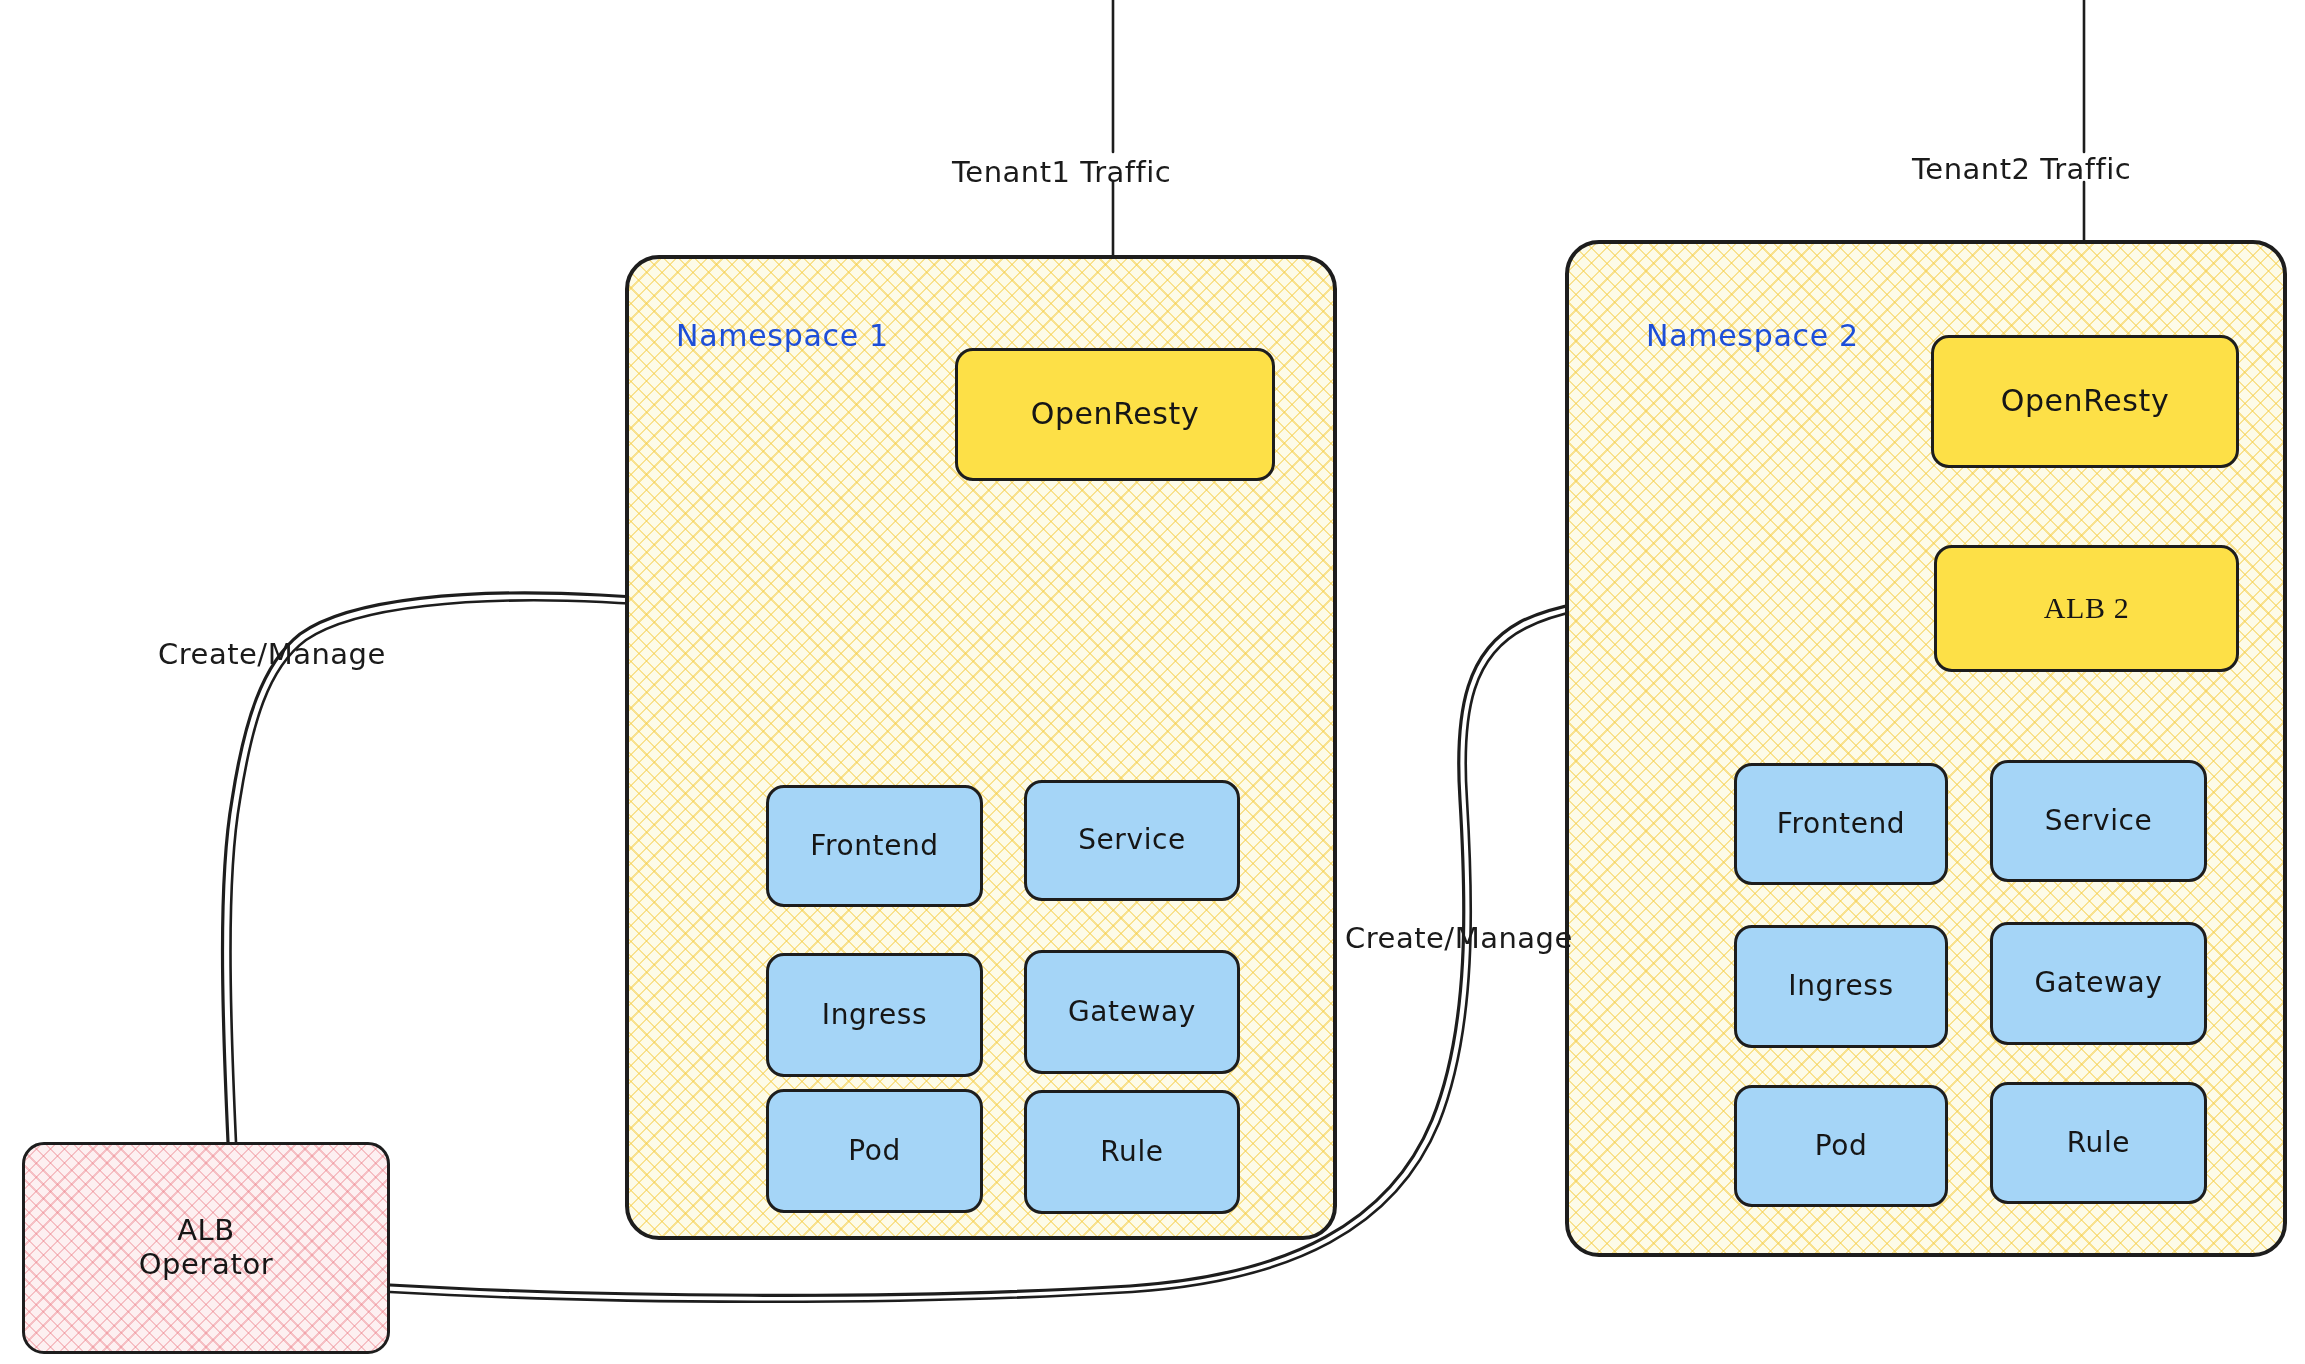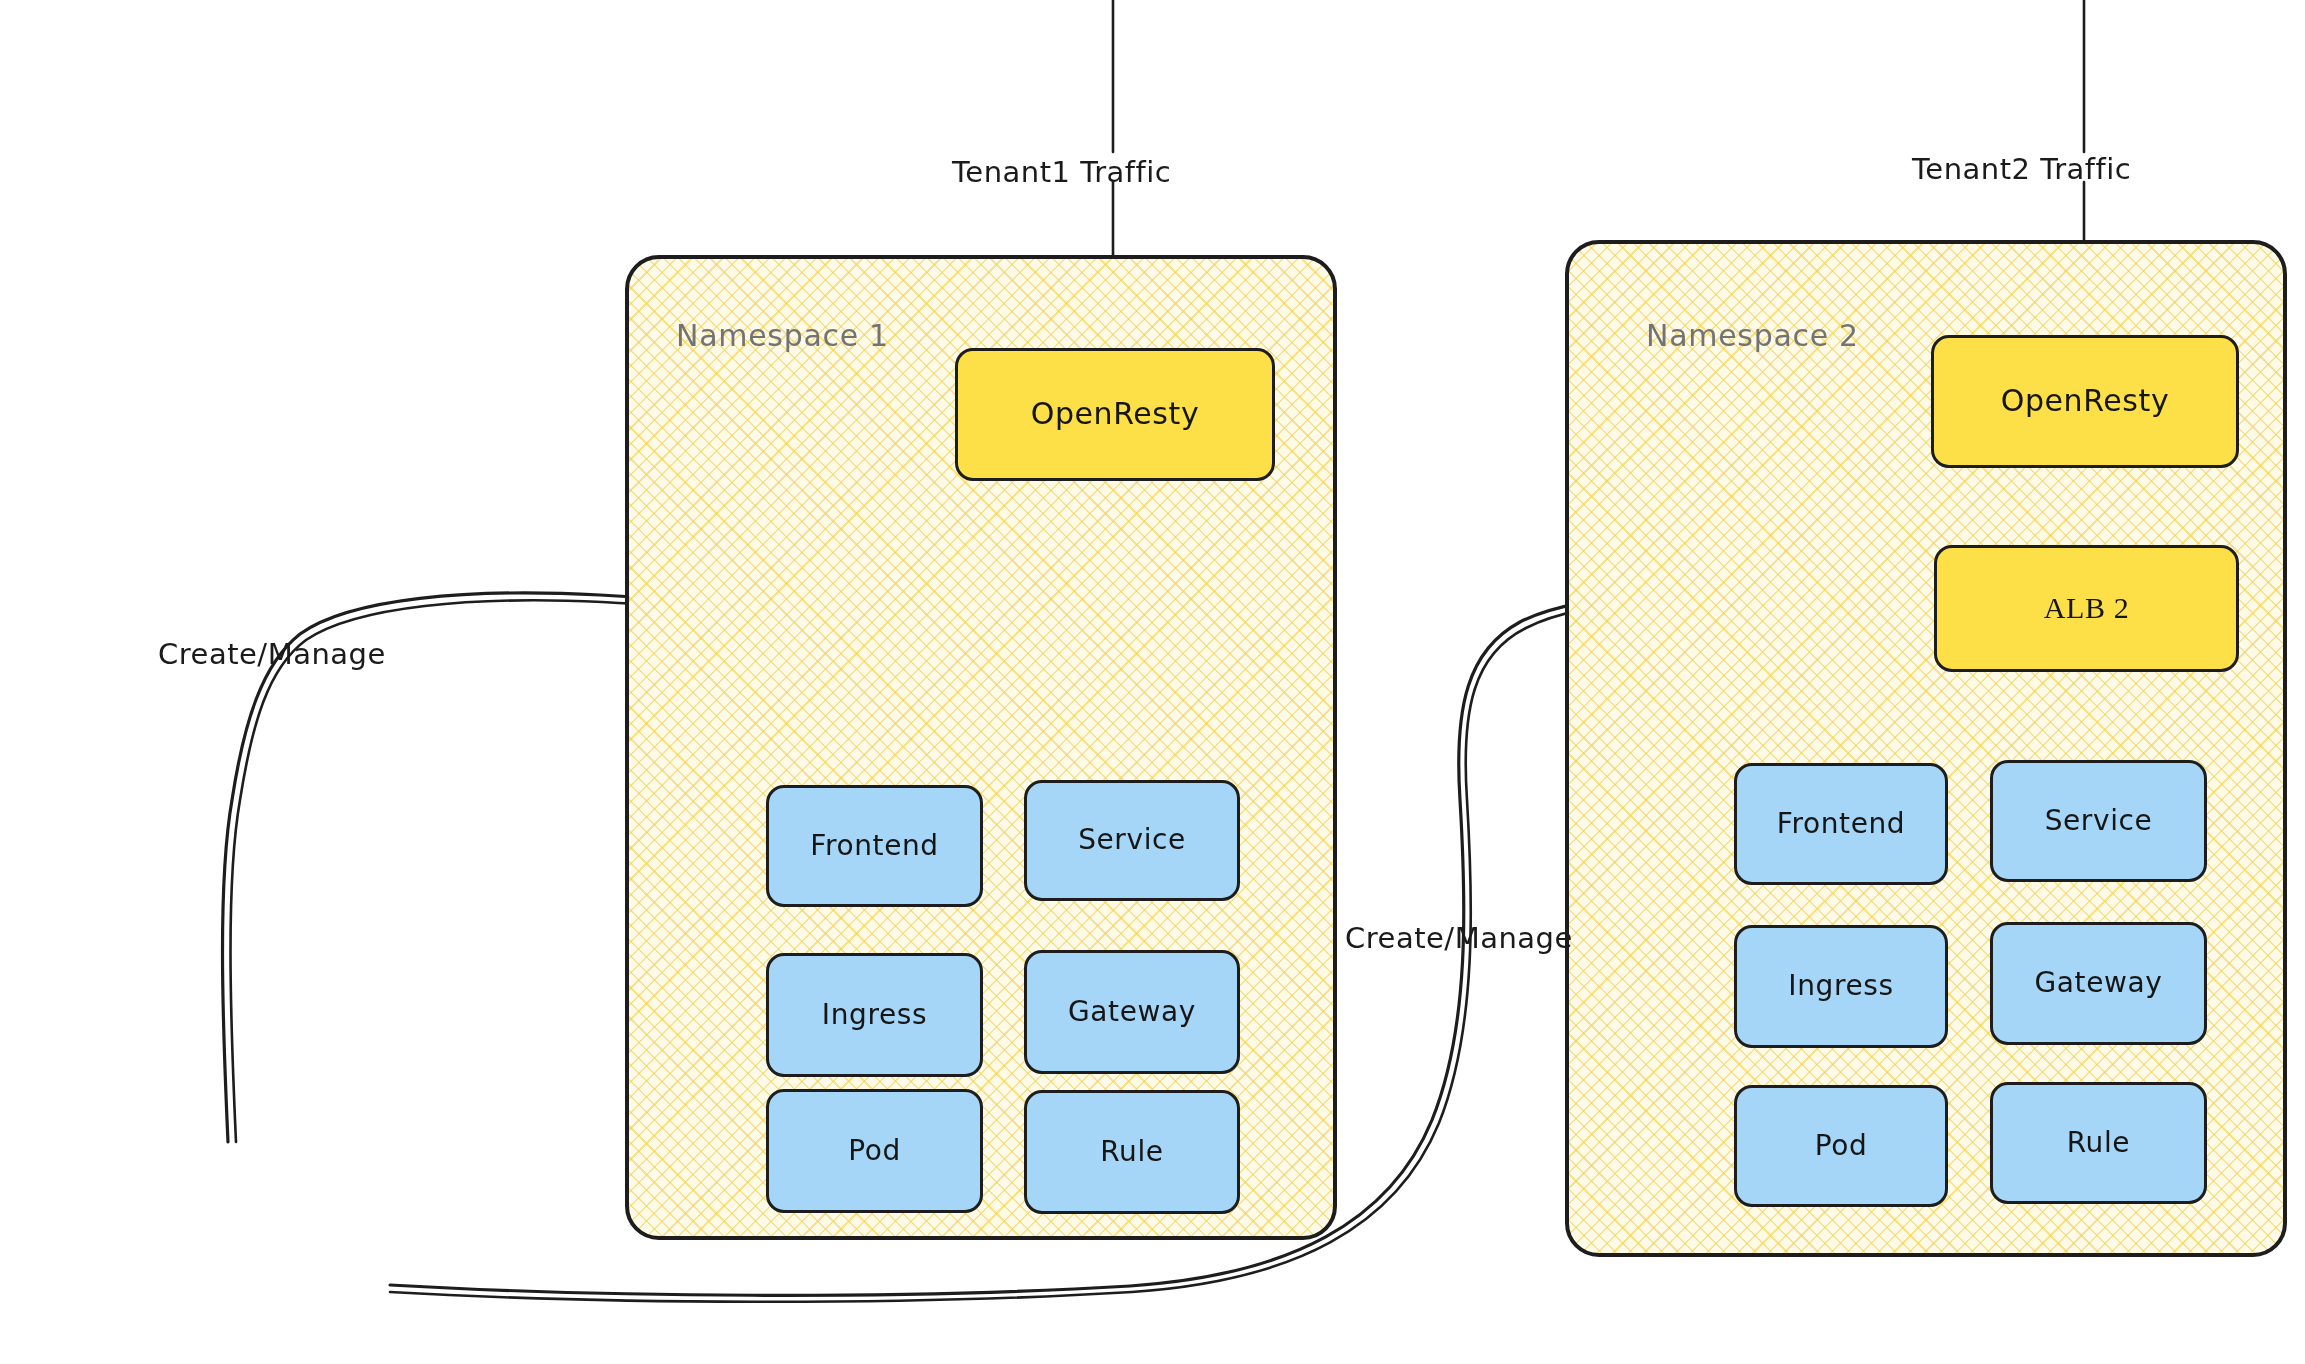--- a/index.html
+++ b/index.html
@@ -57,21 +57,21 @@
         rgba(245,205,70,0.55) 0px, rgba(245,205,70,0.55) 1.6px,
         rgba(0,0,0,0) 1.6px, rgba(0,0,0,0) 11px),
       repeating-linear-gradient(-45deg,
         rgba(245,205,70,0.55) 0px, rgba(245,205,70,0.55) 1.6px,
         rgba(0,0,0,0) 1.6px, rgba(0,0,0,0) 11px);
   }
 
   .ns-title {
     position: absolute;
     font-size: 30px;
-    color: #737373;
+    color: #1d4ed8;
     letter-spacing: 0.7px;
   }
 
   .green-node {
     background: #fde047;
     font-size: 30px;
   }
 
   .blue-node {
     background: #a5d5f7;
@@ -230,20 +230,24 @@
   <div class="node blue-node node-layer" style="left:1990px; top:760px; width:217px; height:122px;">Service</div>
 
   <div class="node blue-node node-layer" style="left:1734px; top:925px; width:214px; height:123px;">Ingress</div>
 
   <div class="node blue-node node-layer" style="left:1990px; top:922px; width:217px; height:123px;">Gateway</div>
 
   <div class="node blue-node node-layer" style="left:1734px; top:1085px; width:214px; height:122px;">Pod</div>
 
   <div class="node blue-node node-layer" style="left:1990px; top:1082px; width:217px; height:122px;">Rule</div>
 
+  <div class="node operator-node node-layer" style="left:22px; top:1142px; width:368px; height:212px;">
+    <span>ALB</span>
+    <span>Operator</span>
+  </div>
 
   <div class="sketch-label traffic-label label-layer" style="left:952px; top:155px;">Tenant1 Traffic</div>
 
   <div class="sketch-label traffic-label label-layer" style="left:1912px; top:152px;">Tenant2 Traffic</div>
 
   <div class="sketch-label edge-label label-layer" style="left:158px; top:637px;">Create/Manage</div>
 
   <div class="sketch-label edge-label label-layer" style="left:1345px; top:921px;">Create/Manage</div>
 
 </div>

